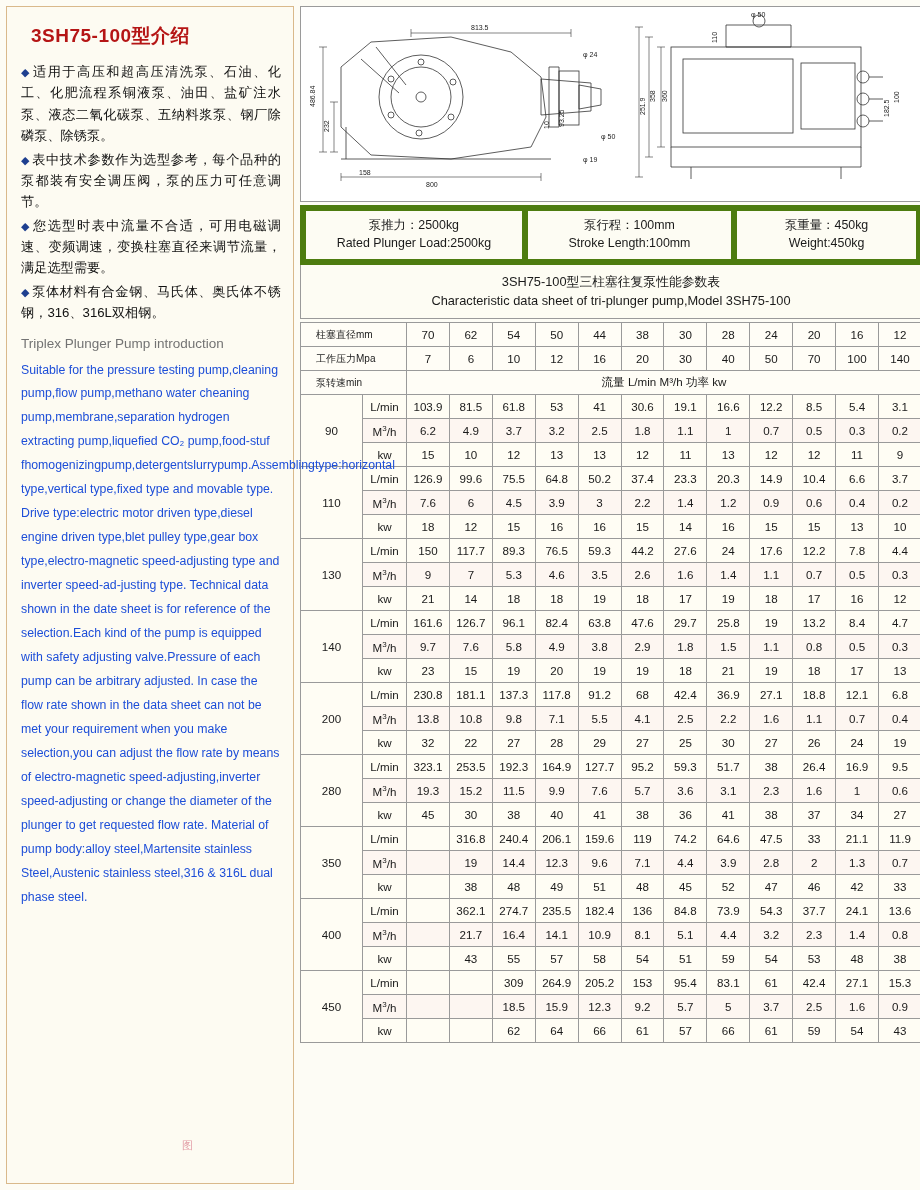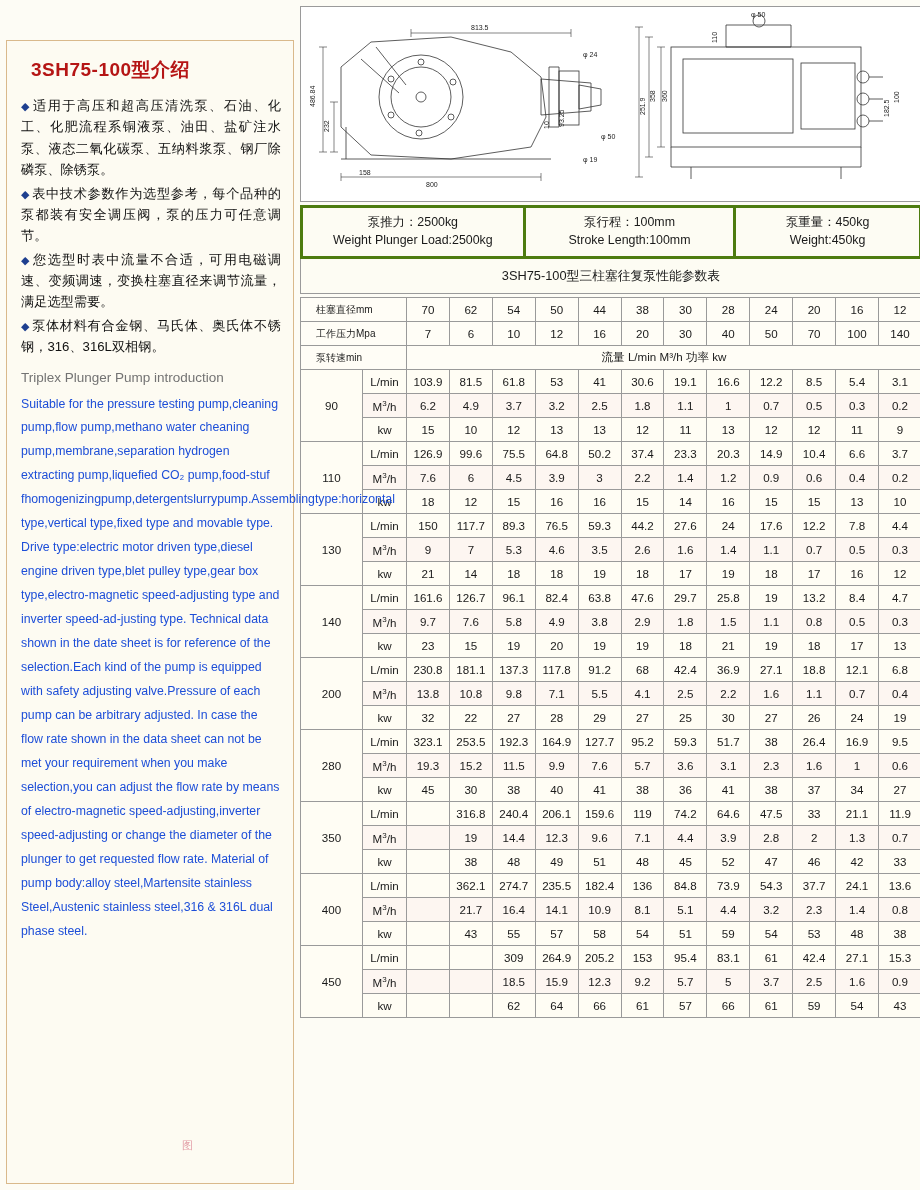--- a/index.html
+++ b/index.html
@@ -18,21 +18,20 @@
     display:flex;
   }
   
   .left{
     width:288px;
     box-sizing:border-box;
     border:1px solid #d9b98c;
     background:#fdfbf2;
     padding:10px 12px 8px 14px;
     position:relative;
-    margin-top:34px;
   }
   .left .title{
     color:#b51515;
     font-weight:bold;
     font-size:19px;
     letter-spacing:0.5px;
     margin:6px 0 12px 10px;
   }
   .bullets{font-size:13.2px;line-height:1.62;color:#111;}
   .bullets p{margin:0 0 2px 0;text-align:justify;}
@@ -70,21 +69,21 @@
   }
   .drawing svg{display:block;}
   
   table.specs{
     border-collapse:collapse;
     width:100%;
     margin-top:3px;
     background:#fdfcf3;
   }
   table.specs td{
-    border:3px solid #4d7c0f;
+    border:6px solid #4d7c0f;
     text-align:center;
     font-size:12.4px;
     line-height:1.45;
     padding:6px 2px;
     vertical-align:middle;
   }
   .hdrband{
     border:1px solid #9a9a9a;
     border-top:none;
     text-align:center;
@@ -237,36 +236,37 @@
           <text x="268" y="96" transform="rotate(-90 268 96)">100</text>
         </g>
       </svg>
     </div>
 
     <table class="specs">
       <tbody>
           <tr>
         <td style="width:36%">
           <div>泵推力：2500kg</div>
-          <div>Weight Plunger Load:2500kg</div>
+          <div>Rated Plunger Load:2500kg</div>
         </td>
         <td style="width:34%">
           <div>泵行程：100mm</div>
           <div>Stroke Length:100mm</div>
         </td>
         <td style="width:30%">
           <div>泵重量：450kg</div>
           <div>Weight:450kg</div>
         </td>
       </tr>
     </tbody>
       </table>
 
     <div class="hdrband">
       <div>3SH75-100型三柱塞往复泵性能参数表</div>
+      <div>Characteristic data sheet of tri-plunger pump,Model 3SH75-100</div>
     </div>
 
     <table class="data">
       <colgroup>
         <col style="width:62px">
           <col style="width:44px">
         <col span="12">
       </colgroup>
       <tbody id="tbody-root">
           <tr>

